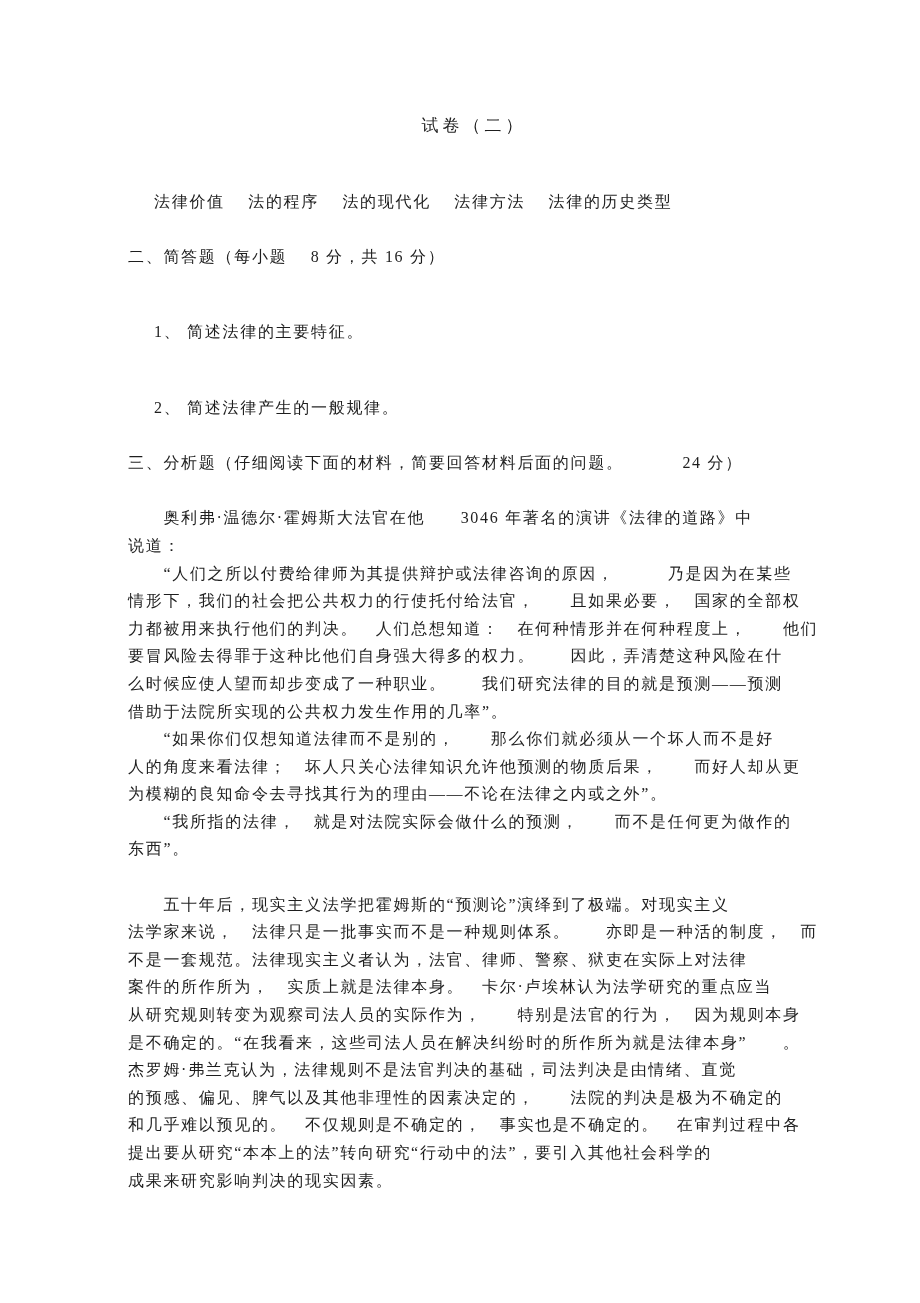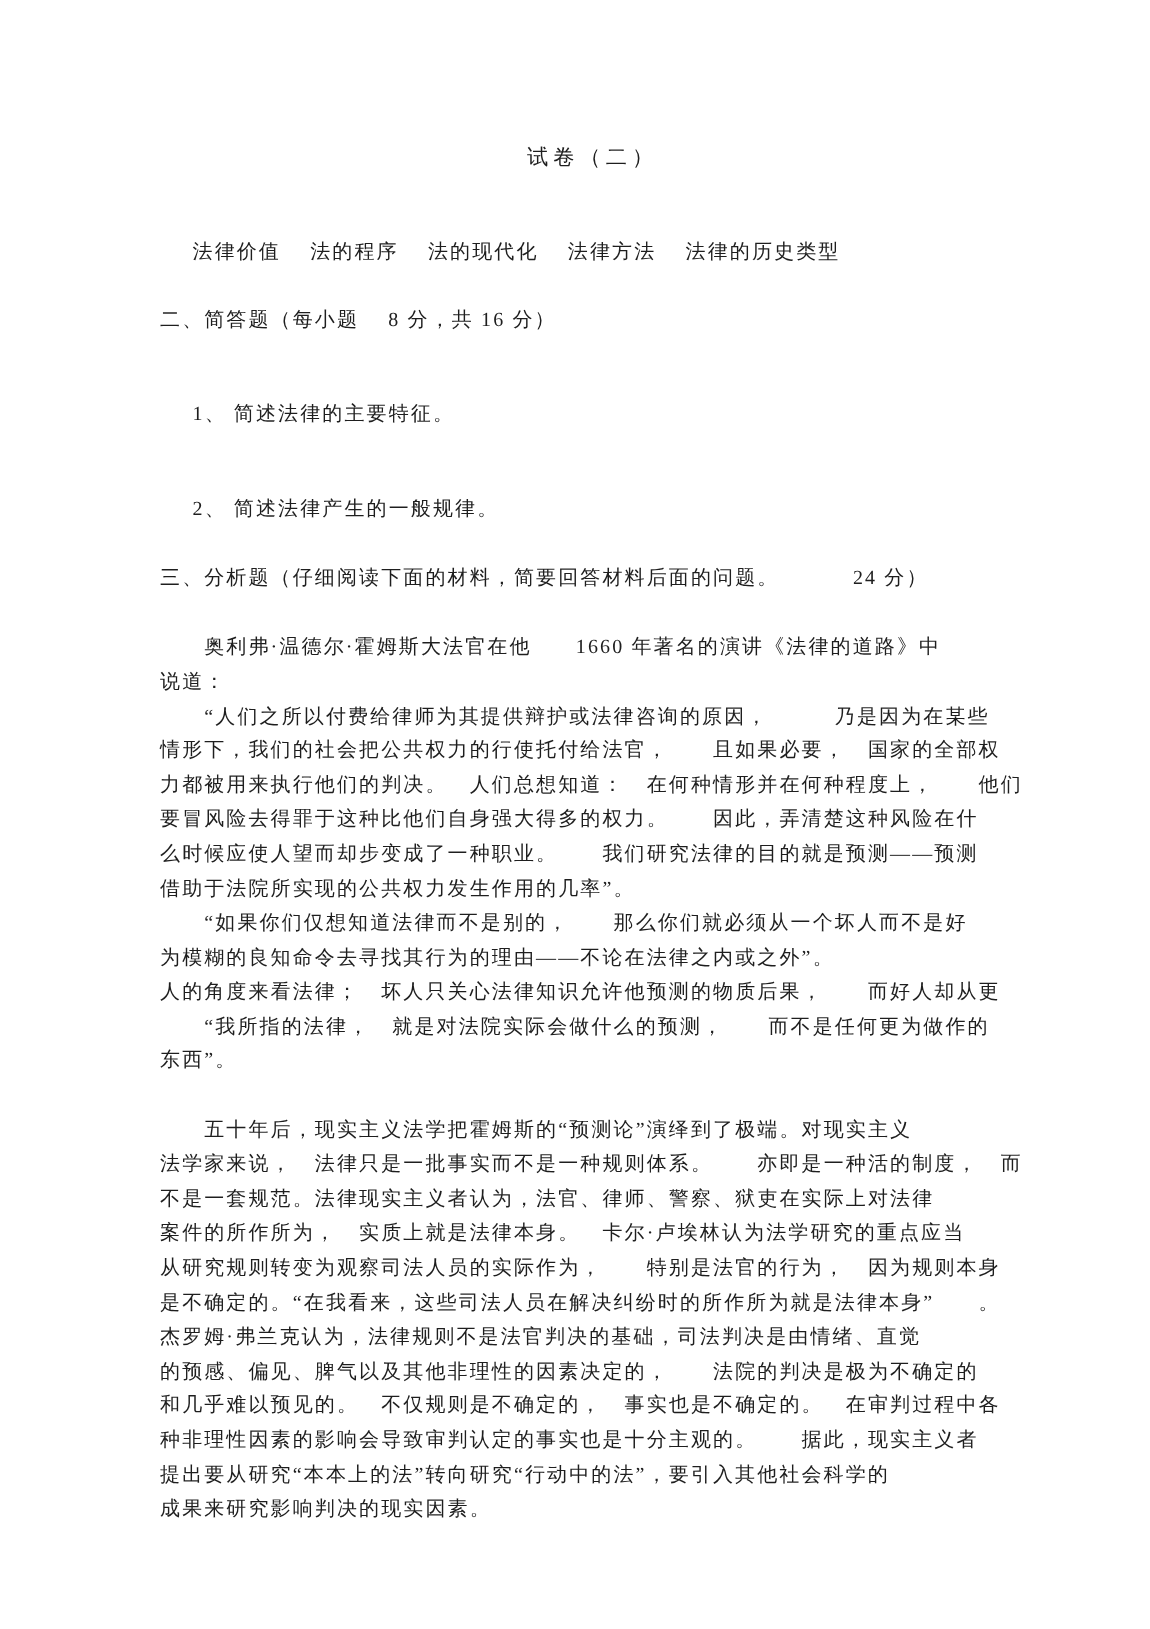--- a/index.html
+++ b/index.html
@@ -63,42 +63,41 @@
 
     <div class="line indent1">2、 简述法律产生的一般规律。</div>
 
     <div class="line blank"></div>
 
     <div class="line">三、分析题（仔细阅读下面的材料，简要回答材料后面的问题。　　　 24 分）</div>
 
     <div class="line blank"></div>
 
     <div>
-        <div class="line">　　奥利弗·温德尔·霍姆斯大法官在他　　1660 年著名的演讲《法律的道路》中</div>
+        <div class="line">　　奥利弗·温德尔·霍姆斯大法官在他　　3046 年著名的演讲《法律的道路》中</div>
         <div class="line">说道：</div>
         <div class="line">　　“人们之所以付费给律师为其提供辩护或法律咨询的原因，　　　乃是因为在某些</div>
         <div class="line">情形下，我们的社会把公共权力的行使托付给法官，　　且如果必要，　国家的全部权</div>
         <div class="line">力都被用来执行他们的判决。　人们总想知道：　在何种情形并在何种程度上，　　他们</div>
         <div class="line">要冒风险去得罪于这种比他们自身强大得多的权力。　　因此，弄清楚这种风险在什</div>
         <div class="line">么时候应使人望而却步变成了一种职业。　　我们研究法律的目的就是预测——预测</div>
         <div class="line">借助于法院所实现的公共权力发生作用的几率”。</div>
         <div class="line">　　“如果你们仅想知道法律而不是别的，　　那么你们就必须从一个坏人而不是好</div>
+        <div class="line">人的角度来看法律；　坏人只关心法律知识允许他预测的物质后果，　　而好人却从更</div>
         <div class="line">为模糊的良知命令去寻找其行为的理由——不论在法律之内或之外”。</div>
-        <div class="line">人的角度来看法律；　坏人只关心法律知识允许他预测的物质后果，　　而好人却从更</div>
         <div class="line">　　“我所指的法律，　就是对法院实际会做什么的预测，　　而不是任何更为做作的</div>
         <div class="line">东西”。</div>
         <div class="line blank"></div>
         <div class="line">　　五十年后，现实主义法学把霍姆斯的“预测论”演绎到了极端。对现实主义</div>
         <div class="line">法学家来说，　法律只是一批事实而不是一种规则体系。　　亦即是一种活的制度，　而</div>
         <div class="line">不是一套规范。法律现实主义者认为，法官、律师、警察、狱吏在实际上对法律</div>
         <div class="line">案件的所作所为，　实质上就是法律本身。　卡尔·卢埃林认为法学研究的重点应当</div>
         <div class="line">从研究规则转变为观察司法人员的实际作为，　　特别是法官的行为，　因为规则本身</div>
         <div class="line">是不确定的。“在我看来，这些司法人员在解决纠纷时的所作所为就是法律本身”　　。</div>
         <div class="line">杰罗姆·弗兰克认为，法律规则不是法官判决的基础，司法判决是由情绪、直觉</div>
         <div class="line">的预感、偏见、脾气以及其他非理性的因素决定的，　　法院的判决是极为不确定的</div>
         <div class="line">和几乎难以预见的。　不仅规则是不确定的，　事实也是不确定的。　在审判过程中各</div>
-        <div class="line">种非理性因素的影响会导致审判认定的事实也是十分主观的。　　据此，现实主义者</div>
         <div class="line">提出要从研究“本本上的法”转向研究“行动中的法”，要引入其他社会科学的</div>
         <div class="line">成果来研究影响判决的现实因素。</div>
       </div>
 
   </div>
 </div>
 
 </body></html>

